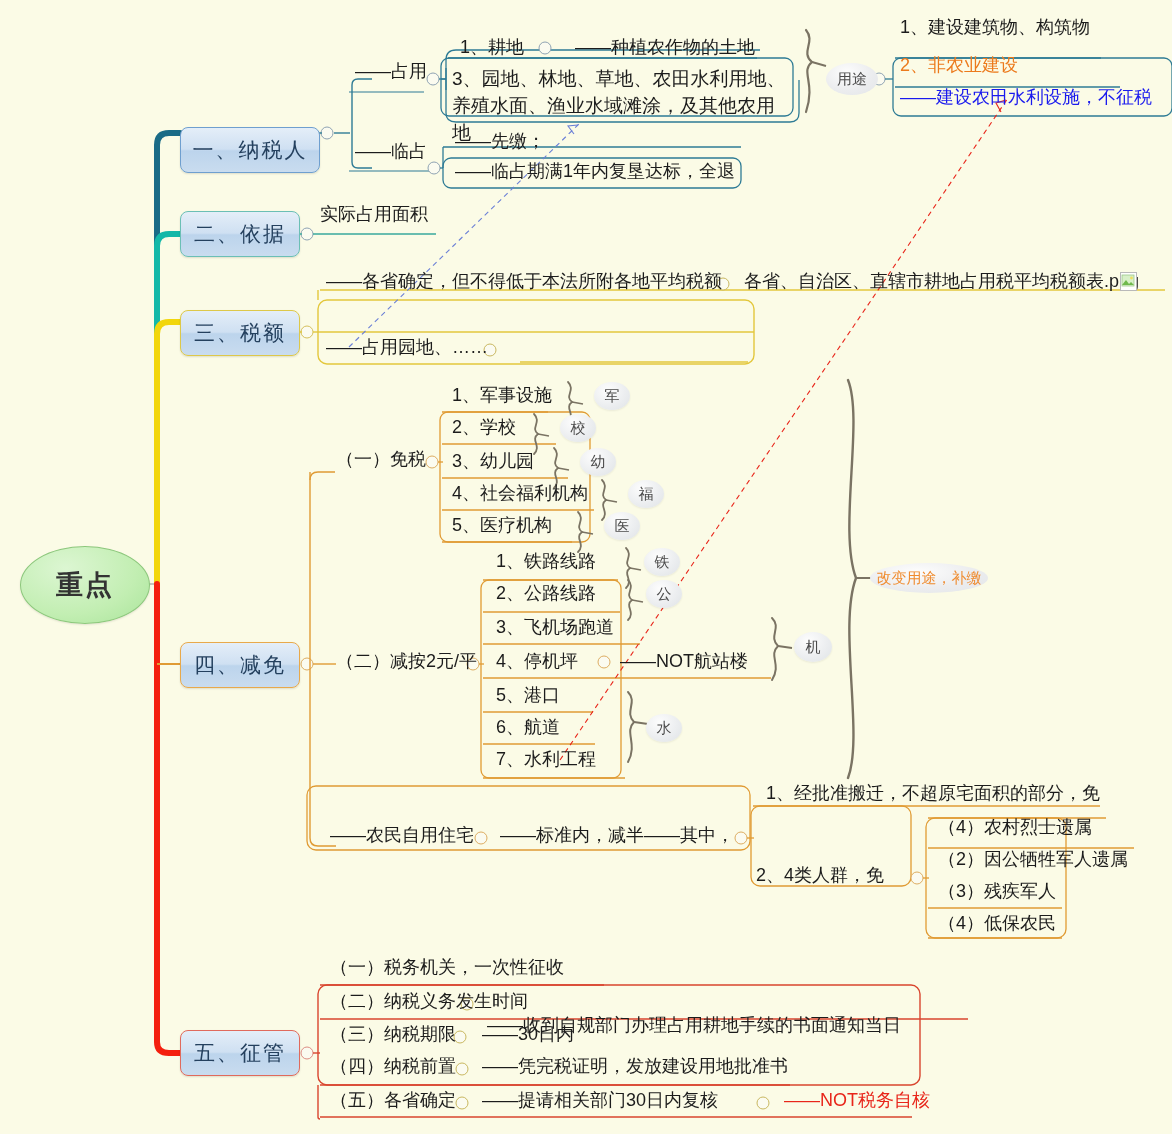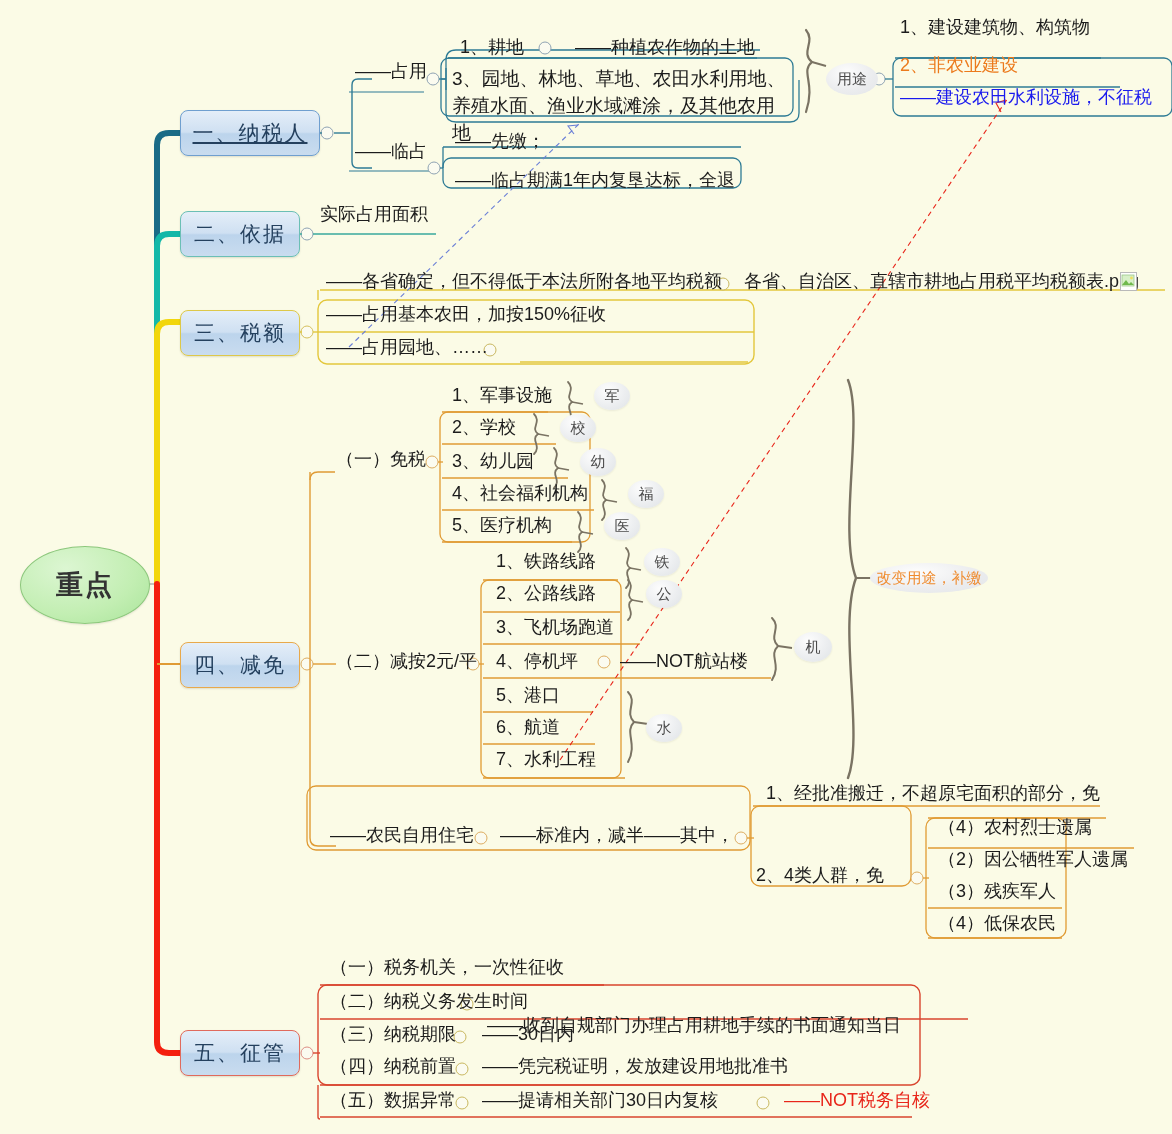--- a/index.html
+++ b/index.html
@@ -29,21 +29,21 @@
 
   
   .mainbox{
     border-radius:8px;
     background:linear-gradient(to bottom,#e4eef8 0%,#cfe0f2 48%,#bcd4ec 52%,#c9dcef 100%);
     display:flex;align-items:center;justify-content:center;
     font-size:21px;color:#24405e;letter-spacing:2px;
     box-shadow:0 1px 2px rgba(0,0,0,.12);
     height:44px;
   }
-  .mainbox.b1{left:180px;top:110px;width:138px;border:1px solid #6f9fcf;text-decoration:underline;}
+  .mainbox.b1{left:180px;top:127px;width:138px;border:1px solid #6f9fcf;}
   .mainbox.b2{left:180px;top:211px;width:118px;border:1px solid #6bbfb5;}
   .mainbox.b3{left:180px;top:310px;width:118px;border:1px solid #ddc84a;}
   .mainbox.b4{left:180px;top:642px;width:118px;border:1px solid #e8a94b;}
   .mainbox.b5{left:180px;top:1030px;width:118px;border:1px solid #e06a5c;}
 
   
   .txt{
     position:absolute;white-space:nowrap;font-size:18px;color:#1c1c1c;
     line-height:1.28;
   }
@@ -267,41 +267,40 @@
   </div>
 
   <div class="txt" style="left:355px;top:60px;">——占用</div>
   <div class="txt" style="left:355px;top:140px;">——临占</div>
 
   <div class="txt" style="left:460px;top:36px;">1、耕地</div>
   <div class="txt" style="left:575px;top:36px;">——种植农作物的土地</div>
   <div class="txt wrap" style="left:452px;top:66px;width:336px;font-size:19px;line-height:1.42;">3、园地、林地、草地、农田水利用地、养殖水面、渔业水域滩涂，及其他农用地</div>
 
   <div class="txt" style="left:455px;top:130px;">——先缴；</div>
-  <div class="txt" style="left:455px;top:160px;margin-top:9px;">——临占期满1年内复垦达标，全退</div>
+  <div class="txt" style="left:455px;top:160px;">——临占期满1年内复垦达标，全退</div>
 
   <div class="oval" style="left:826px;top:63px;width:52px;height:32px;">
     <span>用途</span>
   </div>
 
   <div class="txt" style="left:900px;top:16px;">1、建设建筑物、构筑物</div>
   <div class="txt orange" style="left:900px;top:54px;">2、非农业建设</div>
   <div class="txt blue" style="left:900px;top:86px;">——建设农田水利设施，不征税</div>
 
   <div class="txt" style="left:320px;top:203px;">实际占用面积</div>
 
   <div class="txt" style="left:326px;top:270px;">——各省确定，但不得低于本法所附各地平均税额</div>
   <div class="txt" style="left:744px;top:270px;">各省、自治区、直辖市耕地占用税平均税额表.png</div>
   <svg class="pngicon" style="left:1120px;top:272px;" viewBox="0 0 17 19">
     <rect x="0.5" y="0.5" width="16" height="18" fill="#ffffff" stroke="#b9b9b9"></rect>
     <rect x="2" y="3" width="12" height="11" fill="#d8f0c8" stroke="#9dc88a" stroke-width="0.8"></rect>
     <path d="M2,13 L6,8 L9,12 L11,10 L14,13 Z" fill="#6fb94d"></path>
     <circle cx="11.5" cy="6" r="1.4" fill="#f0e060"></circle>
   </svg>
-  <div class="txt" style="left:326px;top:303px;">——占用基本农田，加按150%征收</div>
   <div class="txt" style="left:326px;top:336px;">——占用园地、……</div>
 
   <div class="txt" style="left:336px;top:448px;">（一）免税</div>
   <div class="txt" style="left:452px;top:384px;">1、军事设施</div>
   <div class="badge" style="left:594px;top:382px;width:36px;height:28px;">
       <span>军</span>
     </div>
   <div class="txt" style="left:452px;top:416px;">2、学校</div>
   <div class="badge" style="left:560px;top:414px;width:36px;height:28px;">
       <span>校</span>
@@ -354,17 +353,17 @@
   <div class="txt" style="left:938px;top:880px;">（3）残疾军人</div>
   <div class="txt" style="left:938px;top:912px;">（4）低保农民</div>
 
   <div class="txt" style="left:330px;top:956px;">（一）税务机关，一次性征收</div>
   <div class="txt" style="left:330px;top:990px;">（二）纳税义务发生时间</div>
   <div class="txt" style="left:487px;top:990px;margin-top:24px;">——收到自规部门办理占用耕地手续的书面通知当日</div>
   <div class="txt" style="left:330px;top:1023px;">（三）纳税期限</div>
   <div class="txt" style="left:482px;top:1023px;">——30日内</div>
   <div class="txt" style="left:330px;top:1055px;">（四）纳税前置</div>
   <div class="txt" style="left:482px;top:1055px;">——凭完税证明，发放建设用地批准书</div>
-  <div class="txt" style="left:330px;top:1089px;">（五）数据异常</div>
+  <div class="txt" style="left:330px;top:1089px;">（五）各省确定</div>
   <div class="txt" style="left:482px;top:1089px;">——提请相关部门30日内复核</div>
   <div class="txt red" style="left:784px;top:1089px;">——NOT税务自核</div>
 
 </div>
 
 </body></html>

